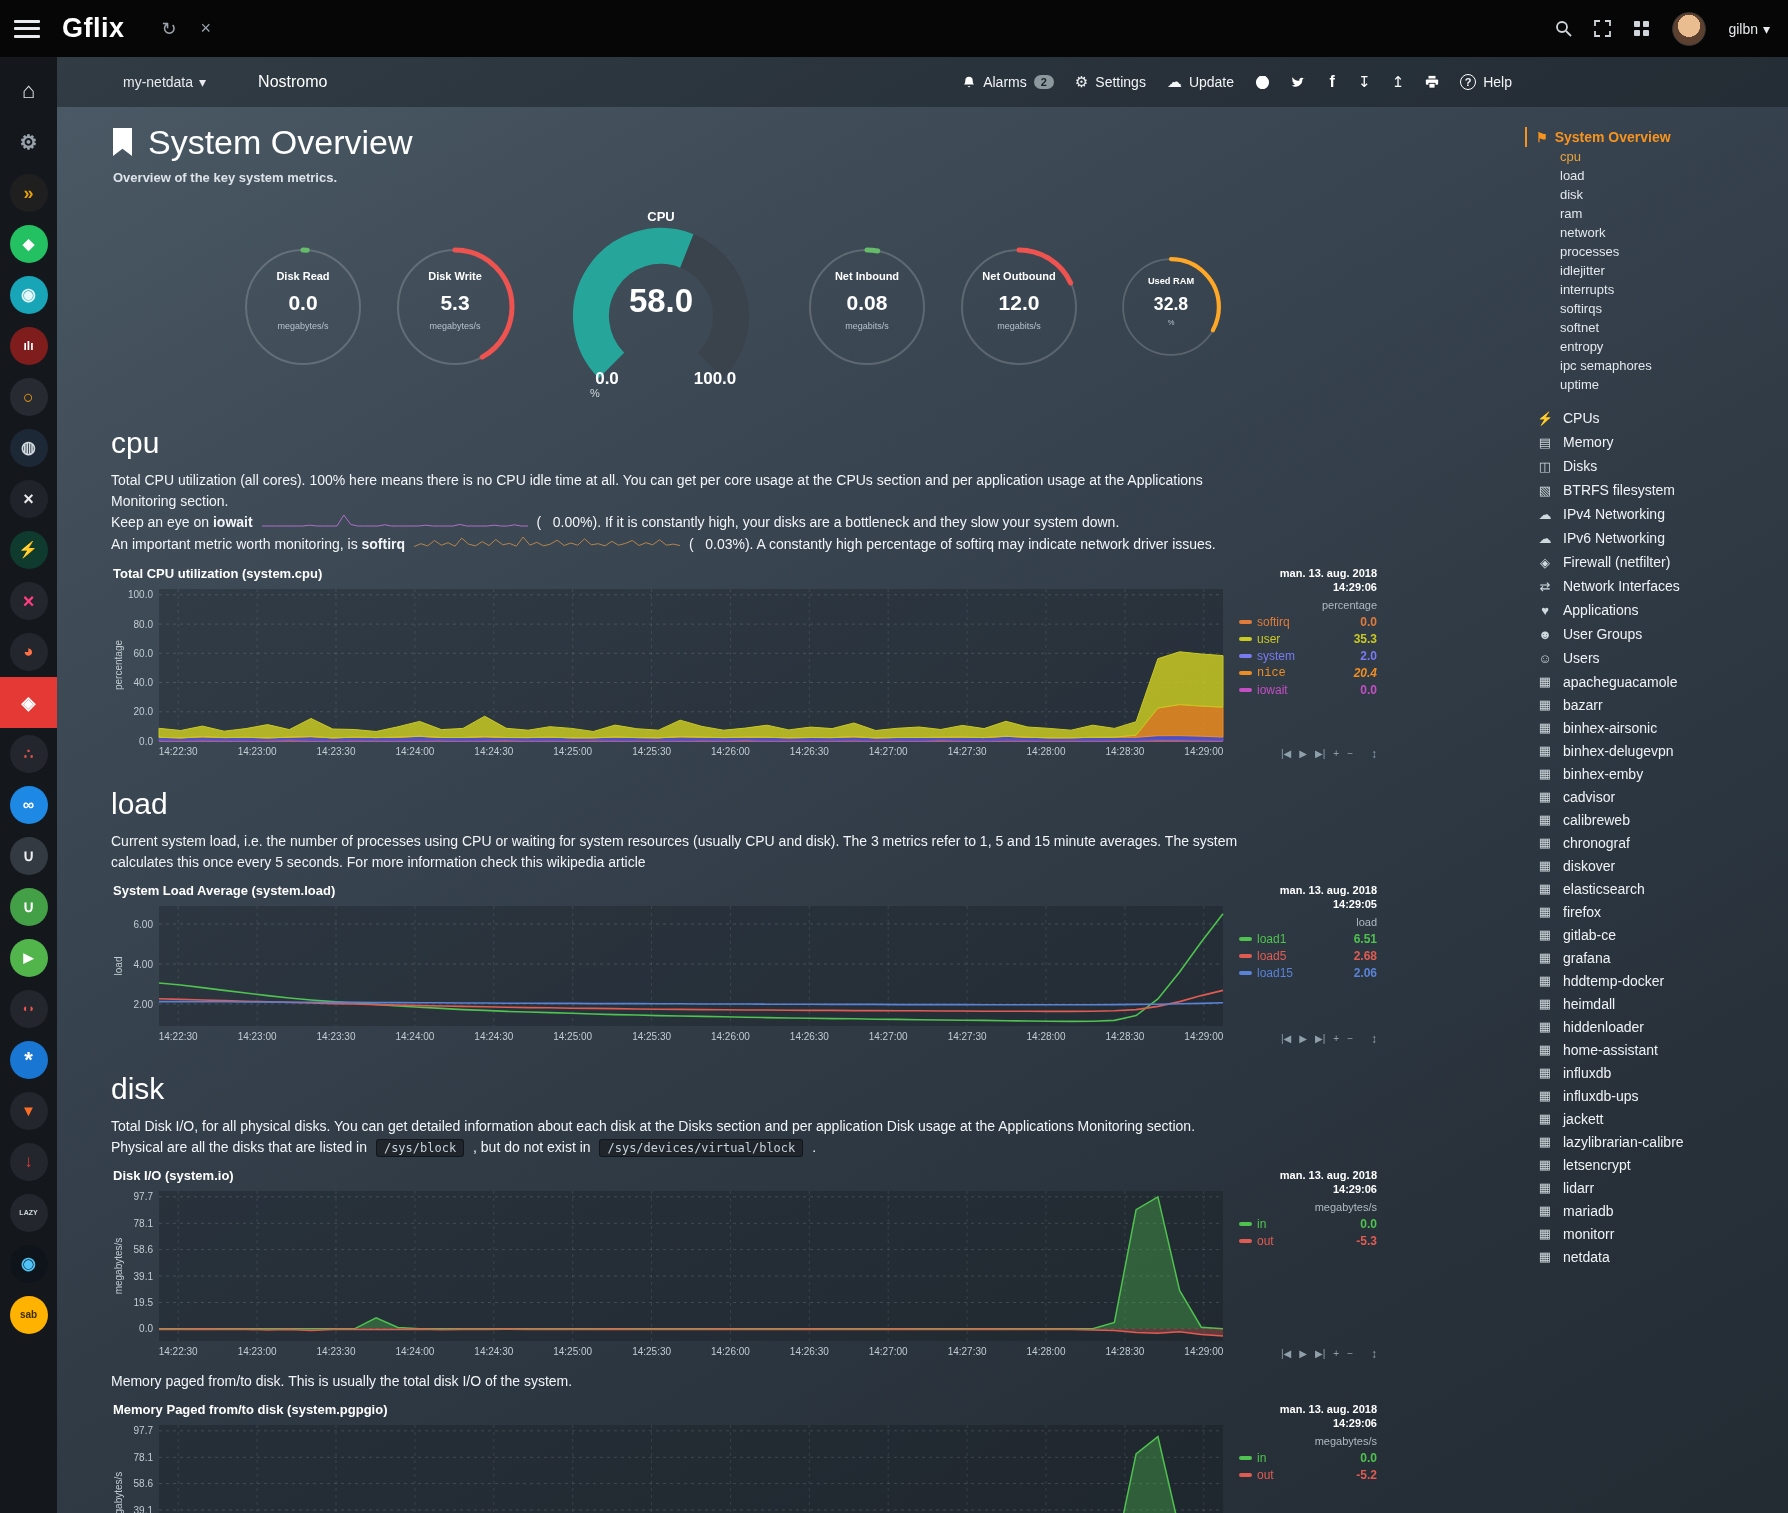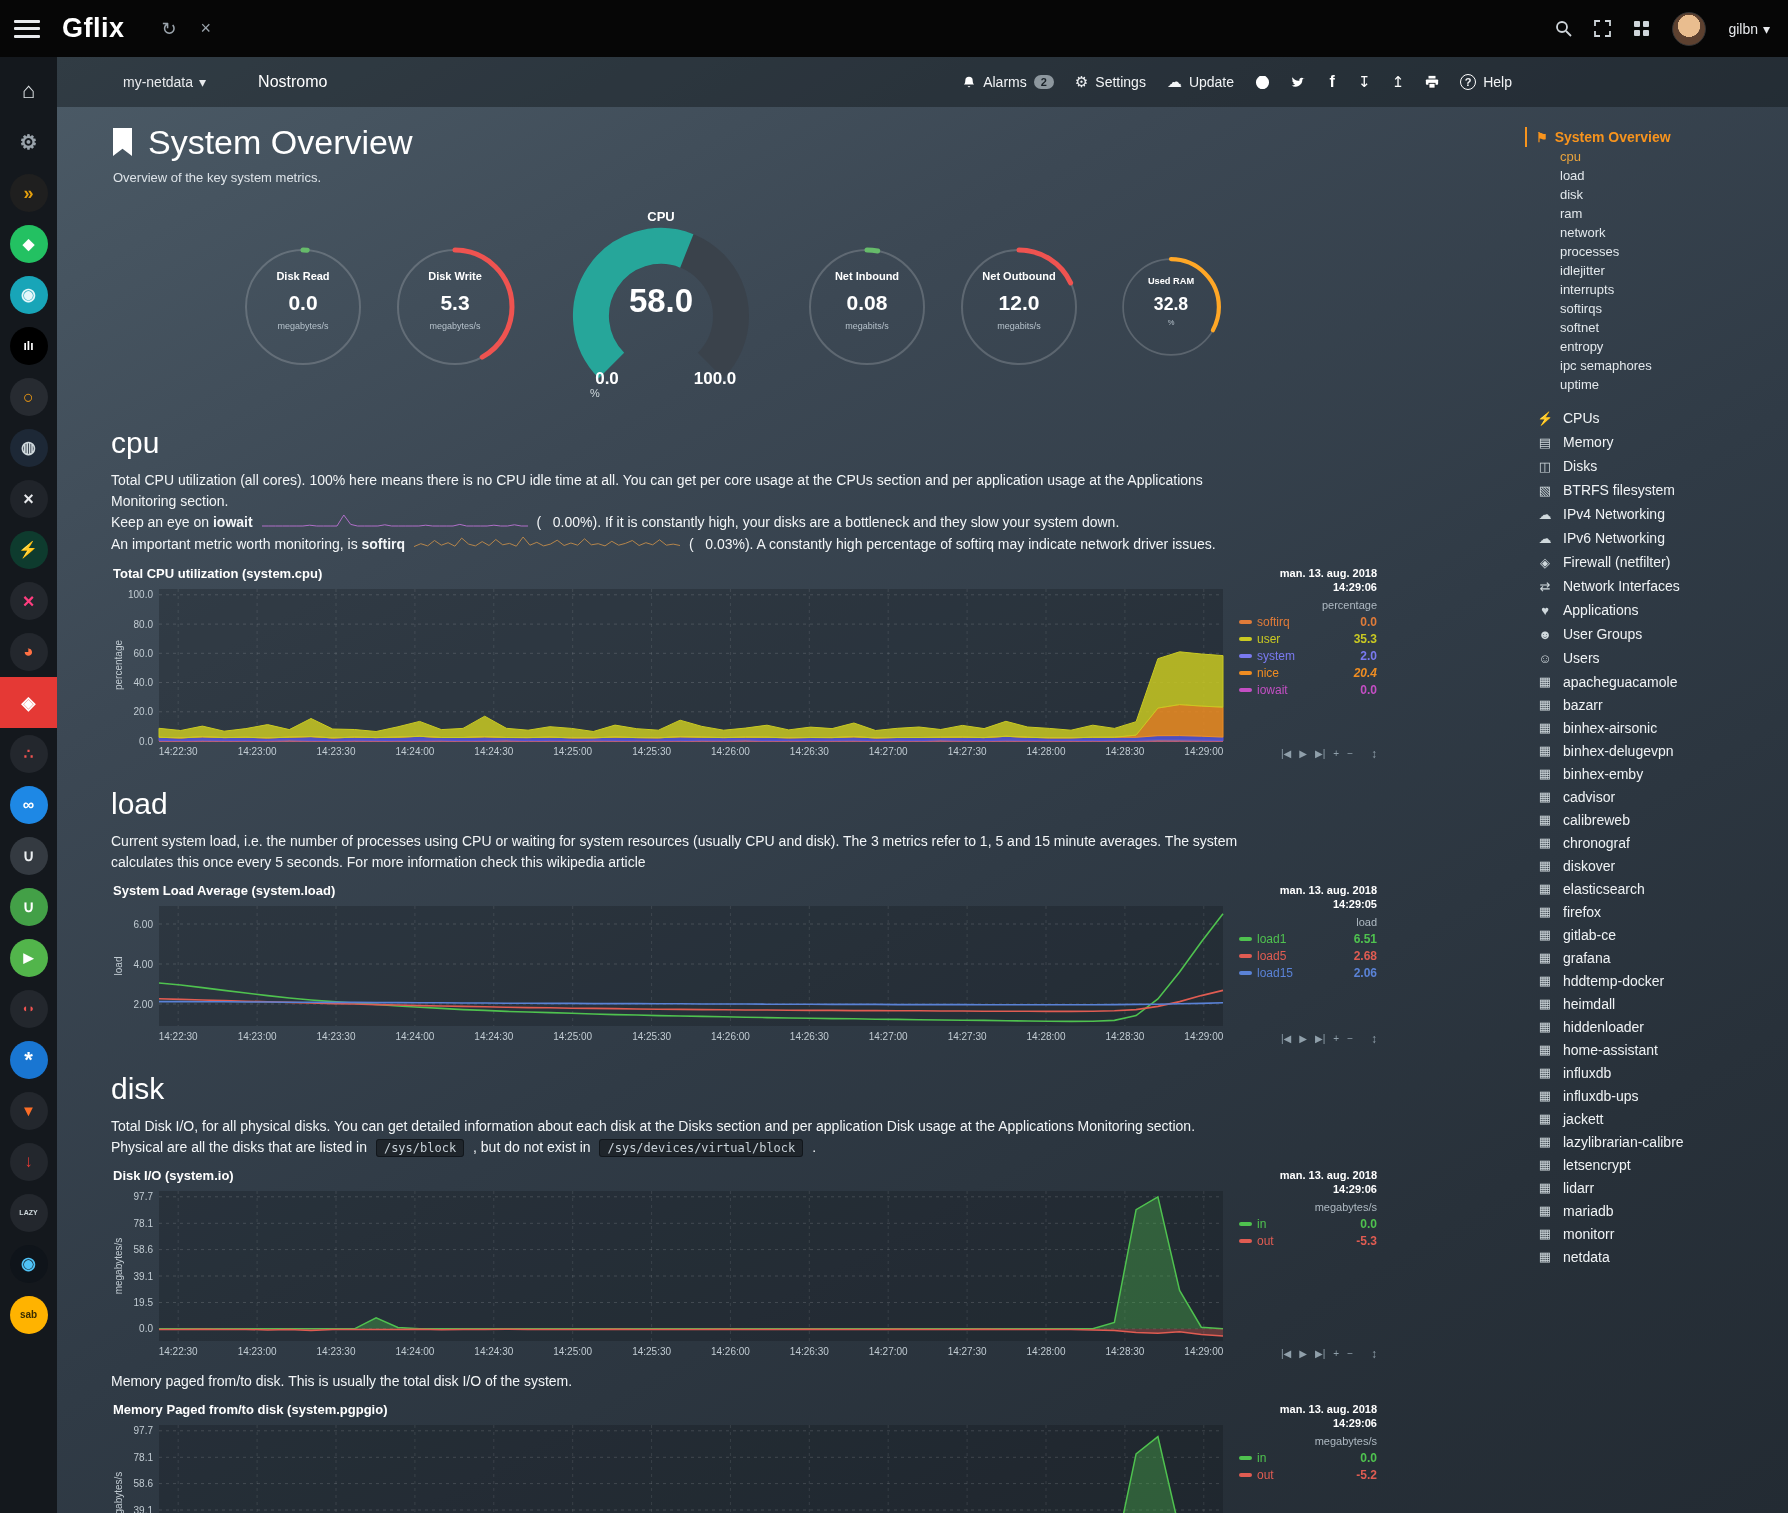--- a/index.html
+++ b/index.html
@@ -39,21 +39,21 @@
   .nd-ic { color:#fff; font-size:15px; cursor:pointer; display:inline-flex; align-items:center; }
   .nd-ic.f { font-weight:bold; font-size:16px; width:10px; justify-content:center; }
   .help-q { width:16px; height:16px; border:1.5px solid #fff; border-radius:50%; display:inline-flex; align-items:center; justify-content:center; font-size:11px; font-weight:bold; }
 
   .mainrow { display:flex; flex:1; min-height:0; }
   .content { flex:1; min-width:0; padding:16px 6px 0 54px; overflow:hidden; }
 
   
   .page-head { display:flex; align-items:center; gap:14px; }
   .page-head h1 { font-size:34px; font-weight:normal; }
-  .subtitle { font-size:13px; color:#dde3e8; margin:8px 0 0 2px; }
+  .subtitle { font-size:13px; color:#dde3e8; margin:8px 0 0 2px;font-weight:bold; }
 
   
   .gaugerow { display:flex; align-items:center; gap:24px; margin:24px 0 6px 128px; }
   .ringbox { width:128px; height:128px; position:relative; flex:none; }
   .ringbox svg { position:absolute; left:0; top:0; }
   .g-title { position:absolute; top:27px; width:100%; text-align:center; font-size:11px; font-weight:bold; color:#fff; }
   .g-value { position:absolute; top:48px; width:100%; text-align:center; font-size:21px; font-weight:bold; color:#fff; }
   .g-unit  { position:absolute; top:78px; width:100%; text-align:center; font-size:9px; color:#b6c2cb; }
   .cpubox { width:236px; flex:none; text-align:center; }
   .cpu-title { font-size:13px; font-weight:bold; margin-bottom:0; }
@@ -154,21 +154,21 @@
 
       <div class="app-row">
         <span class="app-glyph" style="background: rgb(35, 193, 98); color: rgb(255, 255, 255); font-size: 15px;">◆</span>
       </div>
 
       <div class="app-row">
         <span class="app-glyph" style="background: rgb(24, 165, 184); color: rgb(230, 247, 250); font-size: 17px;">◉</span>
       </div>
 
       <div class="app-row">
-        <span class="app-glyph" style="background: #000000; color: rgb(255, 255, 255); font-size: 12px;">ılı</span>
+        <span class="app-glyph" style="background: #7f1d1d; color: rgb(255, 255, 255); font-size: 12px;">ılı</span>
       </div>
 
       <div class="app-row">
         <span class="app-glyph" style="background: rgb(39, 43, 49); color: rgb(243, 156, 18); font-size: 18px;">○</span>
       </div>
 
       <div class="app-row">
         <span class="app-glyph" style="background: rgb(29, 40, 54); color: rgb(207, 216, 220); font-size: 17px;">◍</span>
       </div>
 
@@ -471,21 +471,21 @@
                 </div>
 
                 <div class="lg-row">
                   <span class="lg-dash" style="background: rgb(122, 122, 240);"></span>
                   <span class="lg-name" style="color: rgb(122, 122, 240);">system</span>
                   <span class="lg-val" style="color: rgb(122, 122, 240);">2.0</span>
                 </div>
 
                 <div class="lg-row">
                   <span class="lg-dash" style="background: rgb(239, 141, 34);"></span>
-                  <span class="lg-name" style="color: rgb(239, 141, 34);">nice</span>
+                  <span class="lg-name" style="color: rgb(239, 141, 34); font-family: Liberation Mono, monospace;">nice</span>
                   <span class="lg-val" style="color: rgb(239, 141, 34); font-style: italic;">20.4</span>
                 </div>
 
                 <div class="lg-row">
                   <span class="lg-dash" style="background: rgb(196, 79, 196);"></span>
                   <span class="lg-name" style="color: rgb(196, 79, 196);">iowait</span>
                   <span class="lg-val" style="color: rgb(196, 79, 196);">0.0</span>
                 </div>
               </div>
             <div class="c-toolbar">

